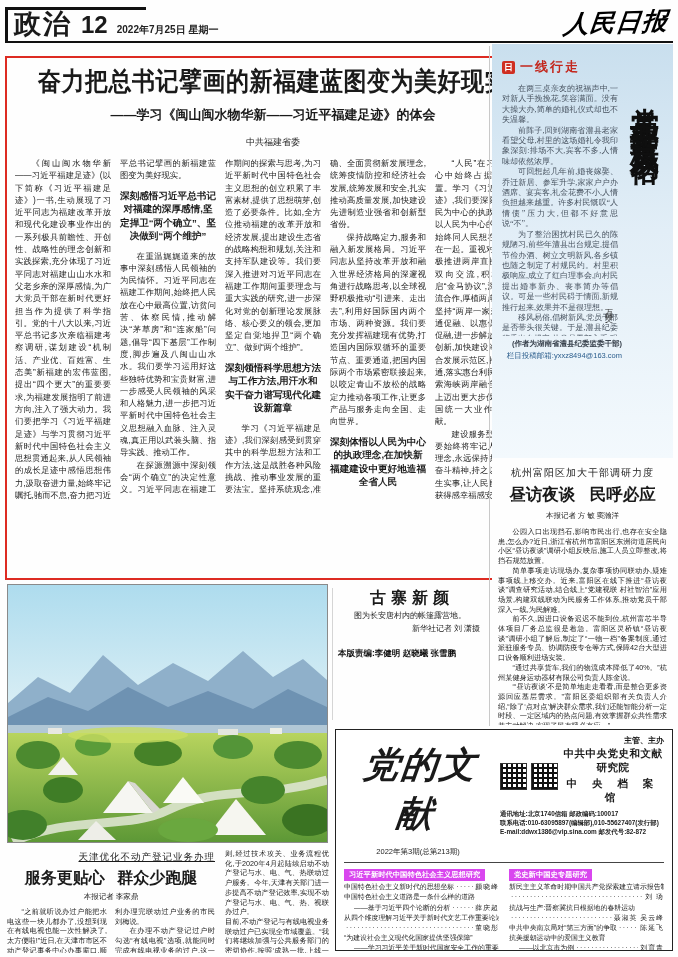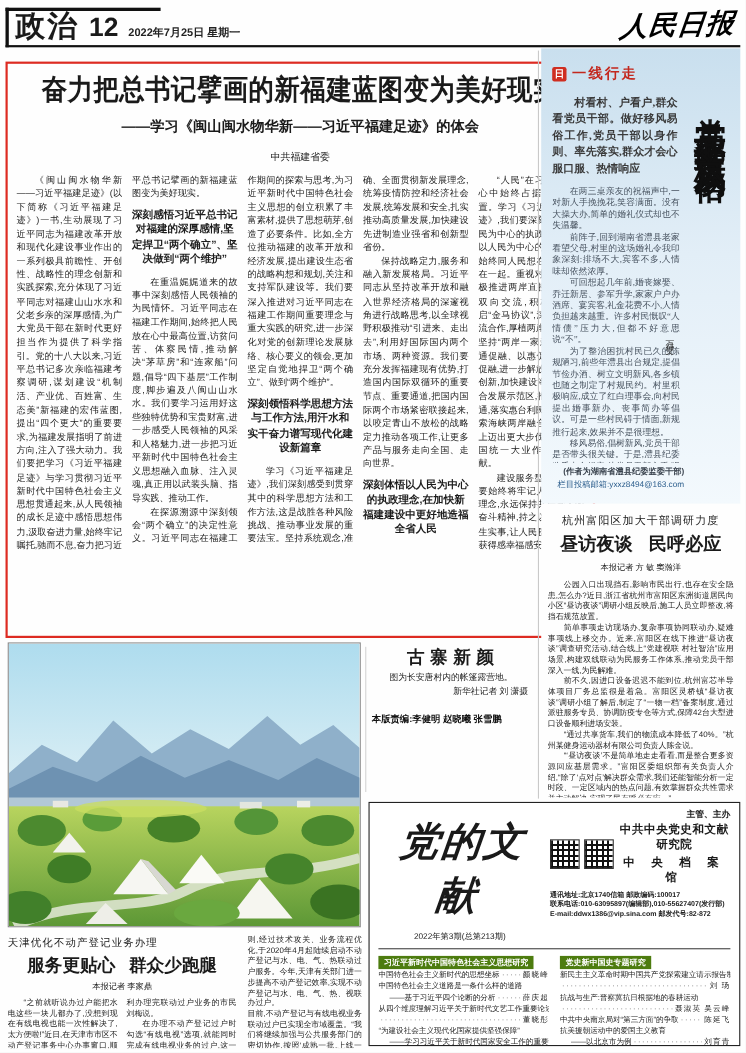--- a/index.html
+++ b/index.html
@@ -92,27 +92,27 @@
   .j-div{border-top:1.2px solid #444;margin:5px 0 3px;}
   .j-cols{display:flex;gap:10px;}
   .j-col{flex:1;min-width:0;}
   .jrow{display:flex;align-items:baseline;font-size:6.9px;line-height:10.2px;color:#1d1d1d;}
   .jrow .jx{white-space:nowrap;overflow:hidden;max-width:100%;}
   .jrow .jdots{flex:1;overflow:hidden;white-space:nowrap;color:#555;display:none;margin:0 2px;}
   .jrow .jdots::after{content:"·········································································";letter-spacing:1.5px;}
   .jrow:has(.ja) .jdots{display:block;}
   .jrow .ja{white-space:nowrap;letter-spacing:1px;}
   .jrow.t-hdr{margin:3px 0 1px;}
-  .jrow.t-hdr .jx{background:#4d7c0f;color:#fff;font-weight:700;padding:1px 5px;font-size:7.3px;}
+  .jrow.t-hdr .jx{background:#d946ef;color:#fff;font-weight:700;padding:1px 5px;font-size:7.3px;}
   .jrow.t-sub .jx{padding-left:10px;}
   
   .tianjin{position:absolute;left:7px;top:845px;width:322px;height:108px;display:flex;
            overflow:hidden;background:#fefefe;}
   .tj-main{width:208px;}
-  .tj-kicker{text-align:left;font-size:9.5px;letter-spacing:1px;margin-top:6px;}
+  .tj-kicker{text-align:right;font-size:9.5px;letter-spacing:1px;margin-top:6px;text-decoration:underline;}
   .tj-title{text-align:center;font-size:16px;font-weight:900;margin-top:4px;word-spacing:8px;}
   .tj-byline{text-align:center;font-size:7.5px;margin-top:3px;font-family:"Liberation Serif",serif;}
   .tj-cols{margin-top:5px;column-count:2;column-gap:8px;font-size:7.2px;line-height:9.7px;
            text-align:justify;height:52px;overflow:hidden;}
   .tj-cols p,.tj-right p{margin:0;text-indent:2em;}
   .tj-right{width:104px;margin-left:10px;font-size:7.2px;line-height:9.7px;text-align:justify;
             height:104px;overflow:hidden;padding-top:4px;}
   .tj-right p.cont{text-indent:0;}
   .vr1{position:absolute;left:489px;top:46px;width:1px;height:680px;background:#c9c9c9;}
   .vr2{position:absolute;left:332px;top:588px;width:1px;height:132px;background:#d5d5d5;}
@@ -148,21 +148,20 @@
         <p class="t-p">“人民”在习近平同志心中始终占据最重要位置。学习《习近平福建足迹》,我们要深刻体悟以人民为中心的执政理念,坚持以人民为中心的发展思想,始终同人民想在一起、干在一起。重视对台工作,积极推进两岸直接“三通”和双向交流,积极推动开启“金马协议”,深化闽台交流合作,厚植两岸人民感情,坚持“两岸一家亲”理念,以通促融、以惠促融、以情促融,进一步解放思想,开拓创新,加快建设海峡两岸融合发展示范区,推动应通尽通,落实惠台利民政策,在探索海峡两岸融合发展新路上迈出更大步伐,为促进祖国统一大业作出更大贡献。</p>
         <p class="t-p">建设服务型政府,我们要始终将牢记人民至上的理念,永远保持共产党人的奋斗精神,持之以恒办好民生实事,让人民群众有更多获得感幸福感安全感。</p>
       </div>
   </div>
 
   <div class="walk">
     <div class="walk-tag">
       <span class="walk-tag-icon">日</span>
       <span class="walk-tag-label">一线行走</span>
     </div>
-    <div class="walk-intro">村看村、户看户,群众看党员干部。做好移风易俗工作,党员干部以身作则、率先落实,群众才会心服口服、热情响应</div>
     <div class="walk-body">
 
     <p>在两三桌亲友的祝福声中,一对新人手挽挽花,笑容满面。没有大操大办,简单的婚礼仪式却也不失温馨。</p>
         <p>前阵子,回到湖南省澧县老家看望父母,村里的这场婚礼令我印象深刻:排场不大,宾客不多,人情味却依然浓厚。</p>
         <p>可回想起几年前,婚丧嫁娶、乔迁新居、参军升学,家家户户办酒席、宴宾客,礼金花费不小,人情负担越来越重。许多村民慨叹“人情债”压力大,但都不好意思说“不”。</p>
         <p>为了整治困扰村民已久的陈规陋习,前些年澧县出台规定,提倡节俭办酒、树立文明新风,各乡镇也随之制定了村规民约。村里积极响应,成立了红白理事会,向村民提出婚事新办、丧事简办等倡议。可是一些村民碍于情面,新规推行起来,效果并不是很理想。</p>
         <p>移风易俗,倡树新风,党员干部是否带头很关键。于是,澧县纪委监委出台规定,从党员干部入手,强化执纪监督,层层压实责任,力求树立榜样。</p>
       </div>
     <div class="walk-note">(作者为湖南省澧县纪委监委干部)</div>
     <div class="walk-email">栏目投稿邮箱:yxxz8494@163.com</div>

